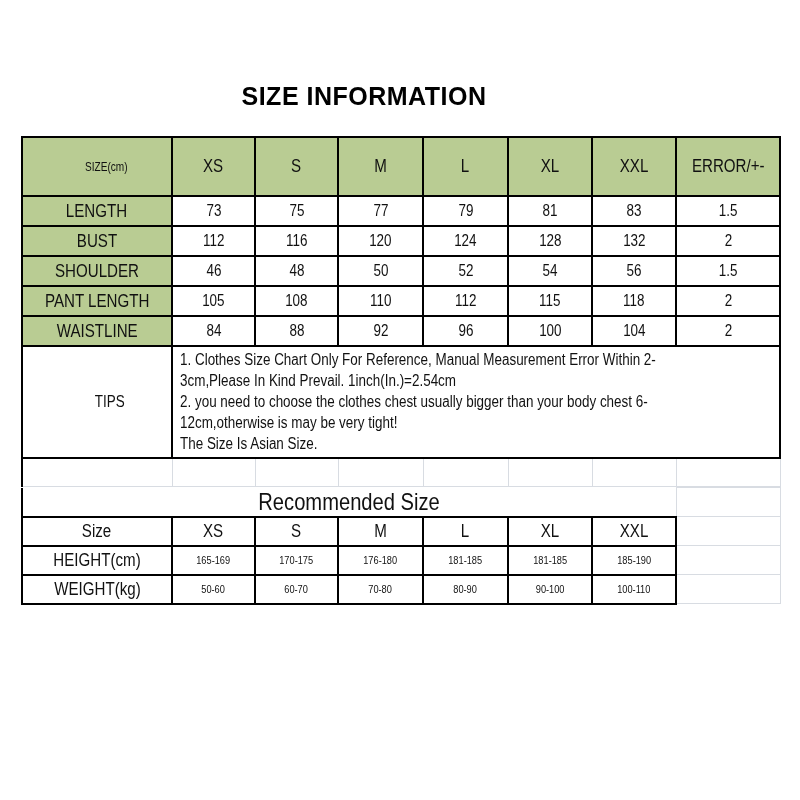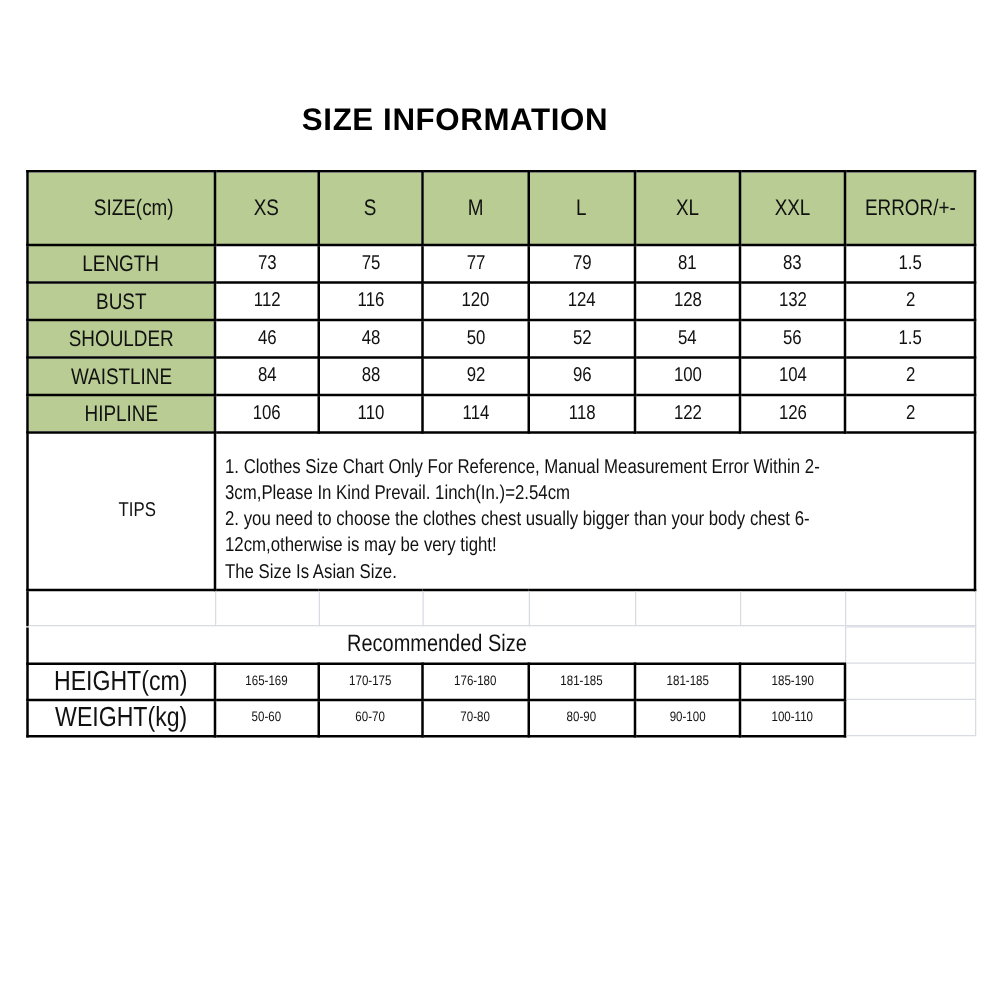--- a/index.html
+++ b/index.html
@@ -19,42 +19,42 @@
   .sheet{position:absolute;top:136px;left:21px;width:758px;}
   table{border-collapse:collapse;table-layout:fixed;width:758px;margin:0;}
   td{padding:0;text-align:center;vertical-align:middle;overflow:hidden;}
   
   .t{display:inline-block;transform:scaleX(.84);transform-origin:center;white-space:nowrap;}
   .tl{display:inline-block;transform:scaleX(.84);transform-origin:left center;white-space:nowrap;}
 
   
   .main td{border:2px solid var(--border);}
   .main .hdr td{height:57px;background:var(--green);font-size:18px;}
-  .main .hdr td:first-child{font-size:18px;padding-left:19px;}
+  .main .hdr td:first-child{font-size:12px;padding-left:19px;}
   .main .mrow td{height:28px;font-size:16px;}
   .main .mrow td.lab{background:var(--green);font-size:18px;}
   .main .tips-label{font-size:19px;padding-left:25px;}
   .main .tips-text{
-    text-align:left;padding:16px 6px 3px 7px;font-size:15.5px;line-height:21px;
+    text-align:left;padding:2px 6px 3px 7px;font-size:15.5px;line-height:21px;
   }
   .main .tips-text div{height:21px;}
 
   
   .sp td{border:1px solid var(--grid);border-top:0;height:27px;}
   .sp td:first-child{border-left:2px solid #000;}
 
   
   .rec .rt{
     border-left:2px solid var(--border);border-bottom:2px solid var(--border);
     border-top:0;border-right:1px solid var(--grid);
-    height:28px;font-size:19px;text-align:center;
+    height:28px;font-size:24px;text-align:center;
   }
   .rec .cell{border:2px solid var(--border);height:27px;font-size:11px;}
   .rec .rhdr .cell{font-size:18px;}
-  .rec .lab{font-size:22px;}
+  .rec .lab{font-size:18px;}
   .rec .g{border:0;border-right:1px solid var(--grid);border-bottom:1px solid var(--grid);}
   .rec .g.first{border-top:1px solid var(--grid);}
 </style>
 </head>
 <body>
 
 <div class="page-title">SIZE INFORMATION</div>
 
 <div class="sheet">
 
@@ -105,37 +105,37 @@
           <td class="lab"><span class="t">SHOULDER</span></td>
           <td><span class="t">46</span></td>
           <td><span class="t">48</span></td>
           <td><span class="t">50</span></td>
           <td><span class="t">52</span></td>
           <td><span class="t">54</span></td>
           <td><span class="t">56</span></td>
           <td><span class="t">1.5</span></td>
         </tr>
         <tr class="mrow">
+          <td class="lab"><span class="t">PANT LENGTH</span></td>
+          <td><span class="t">105</span></td>
+          <td><span class="t">108</span></td>
+          <td><span class="t">110</span></td>
+          <td><span class="t">112</span></td>
+          <td><span class="t">115</span></td>
+          <td><span class="t">118</span></td>
+          <td><span class="t">2</span></td>
+        </tr>
+        <tr class="mrow">
           <td class="lab"><span class="t">WAISTLINE</span></td>
           <td><span class="t">84</span></td>
           <td><span class="t">88</span></td>
           <td><span class="t">92</span></td>
           <td><span class="t">96</span></td>
           <td><span class="t">100</span></td>
           <td><span class="t">104</span></td>
-          <td><span class="t">2</span></td>
-        </tr>
-        <tr class="mrow">
-          <td class="lab"><span class="t">HIPLINE</span></td>
-          <td><span class="t">106</span></td>
-          <td><span class="t">110</span></td>
-          <td><span class="t">114</span></td>
-          <td><span class="t">118</span></td>
-          <td><span class="t">122</span></td>
-          <td><span class="t">126</span></td>
           <td><span class="t">2</span></td>
         </tr>
         <tr class="mrow" id="tips-row">
         <td class="tips-label">
           <span class="t">TIPS</span>
         </td>
         <td class="tips-text" colspan="7" id="tips-text">
             <div><span class="tl">1. Clothes Size Chart Only For Reference, Manual Measurement Error Within 2-</span></div>
             <div><span class="tl">3cm,Please In Kind Prevail. 1inch(In.)=2.54cm</span></div>
             <div><span class="tl">2. you need to choose the clothes chest usually bigger than your body chest 6-</span></div>
@@ -182,20 +182,30 @@
       <col style="width:84px">
         <col style="width:104px">
     </colgroup>
     <tbody id="rec-body">
       <tr>
         <td class="rt" colspan="7">
           <span class="t">Recommended Size</span>
         </td>
         <td class="g first"></td>
       </tr>
+      <tr class="rhdr" id="rec-hdr">
+          <td class="cell lab"><span class="t">Size</span></td>
+          <td class="cell"><span class="t">XS</span></td>
+          <td class="cell"><span class="t">S</span></td>
+          <td class="cell"><span class="t">M</span></td>
+          <td class="cell"><span class="t">L</span></td>
+          <td class="cell"><span class="t">XL</span></td>
+          <td class="cell"><span class="t">XXL</span></td>
+          <td class="g"></td>
+        </tr>
 
     <tr>
           <td class="cell lab"><span class="t">HEIGHT(cm)</span></td>
           <td class="cell"><span class="t">165-169</span></td>
           <td class="cell"><span class="t">170-175</span></td>
           <td class="cell"><span class="t">176-180</span></td>
           <td class="cell"><span class="t">181-185</span></td>
           <td class="cell"><span class="t">181-185</span></td>
           <td class="cell"><span class="t">185-190</span></td>
           <td class="g"></td>

